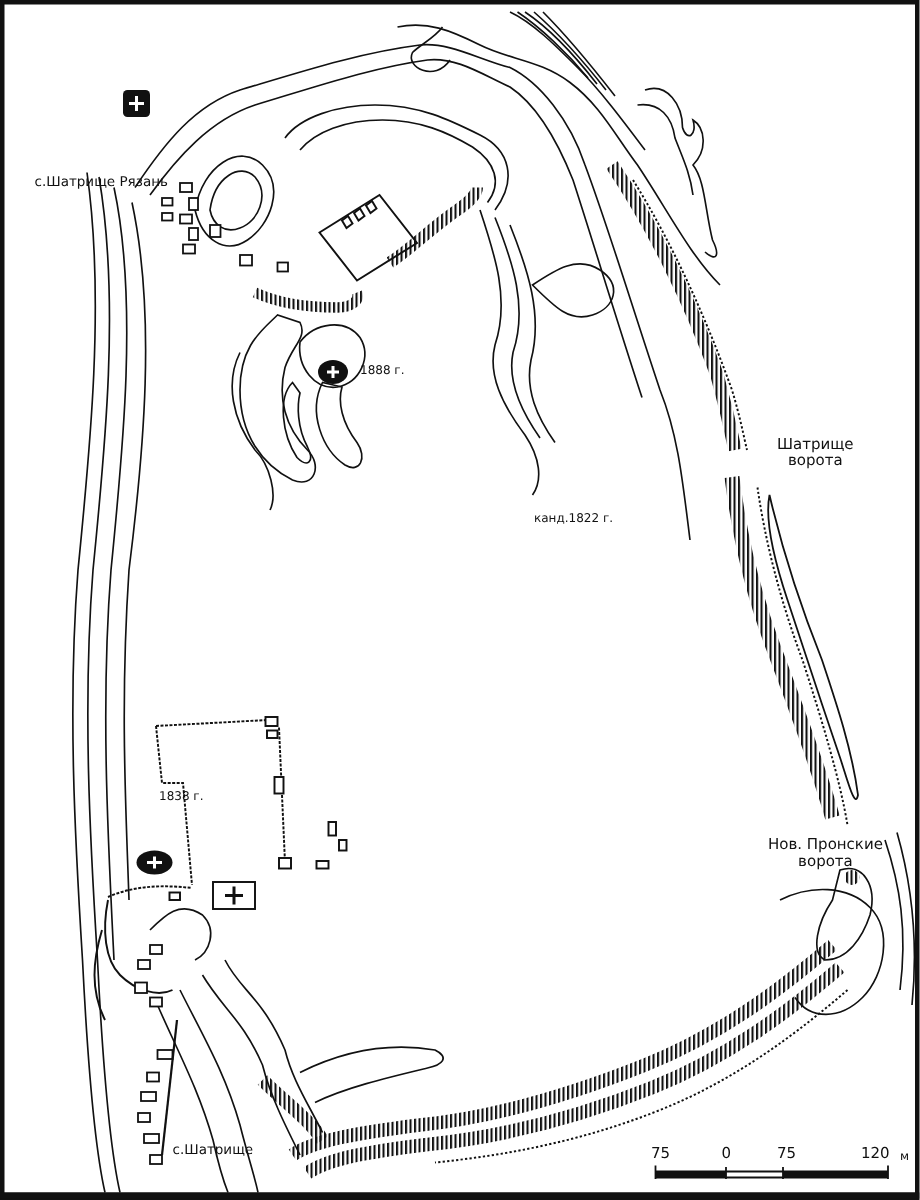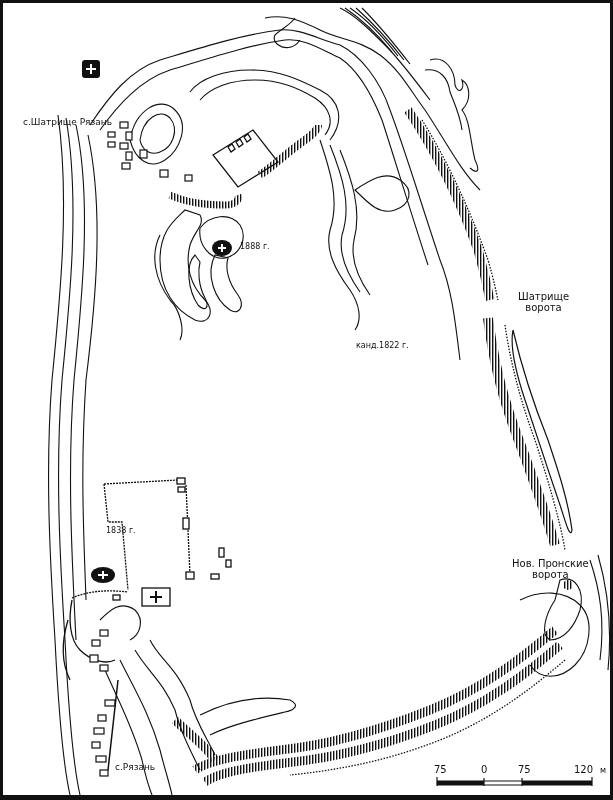--- a/index.html
+++ b/index.html
@@ -172,21 +172,21 @@
 <div class="lbl s8" style="left:356px;top:342px;">канд.1822 г.</div>
 <div class="lbl s10 center" style="left:518px;top:292px;">
   <div>Шатрище</div>
   <div>ворота</div>
 </div>
 <div class="lbl s8" style="left:106px;top:527px;">1838 г.</div>
 <div class="lbl s10 center" style="left:468px;top:559px;margin-left:44px;">
   <div>Нов. Пронские</div>
   <div>ворота</div>
 </div>
-<div class="lbl s9" style="left:115px;top:763px;">с.Рязань</div>
+<div class="lbl s9" style="left:115px;top:763px;">с.Шатрище</div>
 
 <div class="scale">
   <span class="tick-lbl" style="left:2px;">75</span>
   <span class="tick-lbl" style="left:49px;">0</span>
   <span class="tick-lbl" style="left:86px;">75</span>
   <span class="tick-lbl" style="left:142px;">120</span>
   <span class="tick-lbl" style="left:168px;font-size:8px;top:2px;">м</span>
   <svg width="180" height="30" style="position:absolute;left:0;top:0;">
     <line x1="5" y1="13" x2="5" y2="22" stroke="#111" stroke-width="1.2"></line>
     <line x1="5" y1="17" x2="160" y2="17" stroke="#111" stroke-width="1.2"></line>

